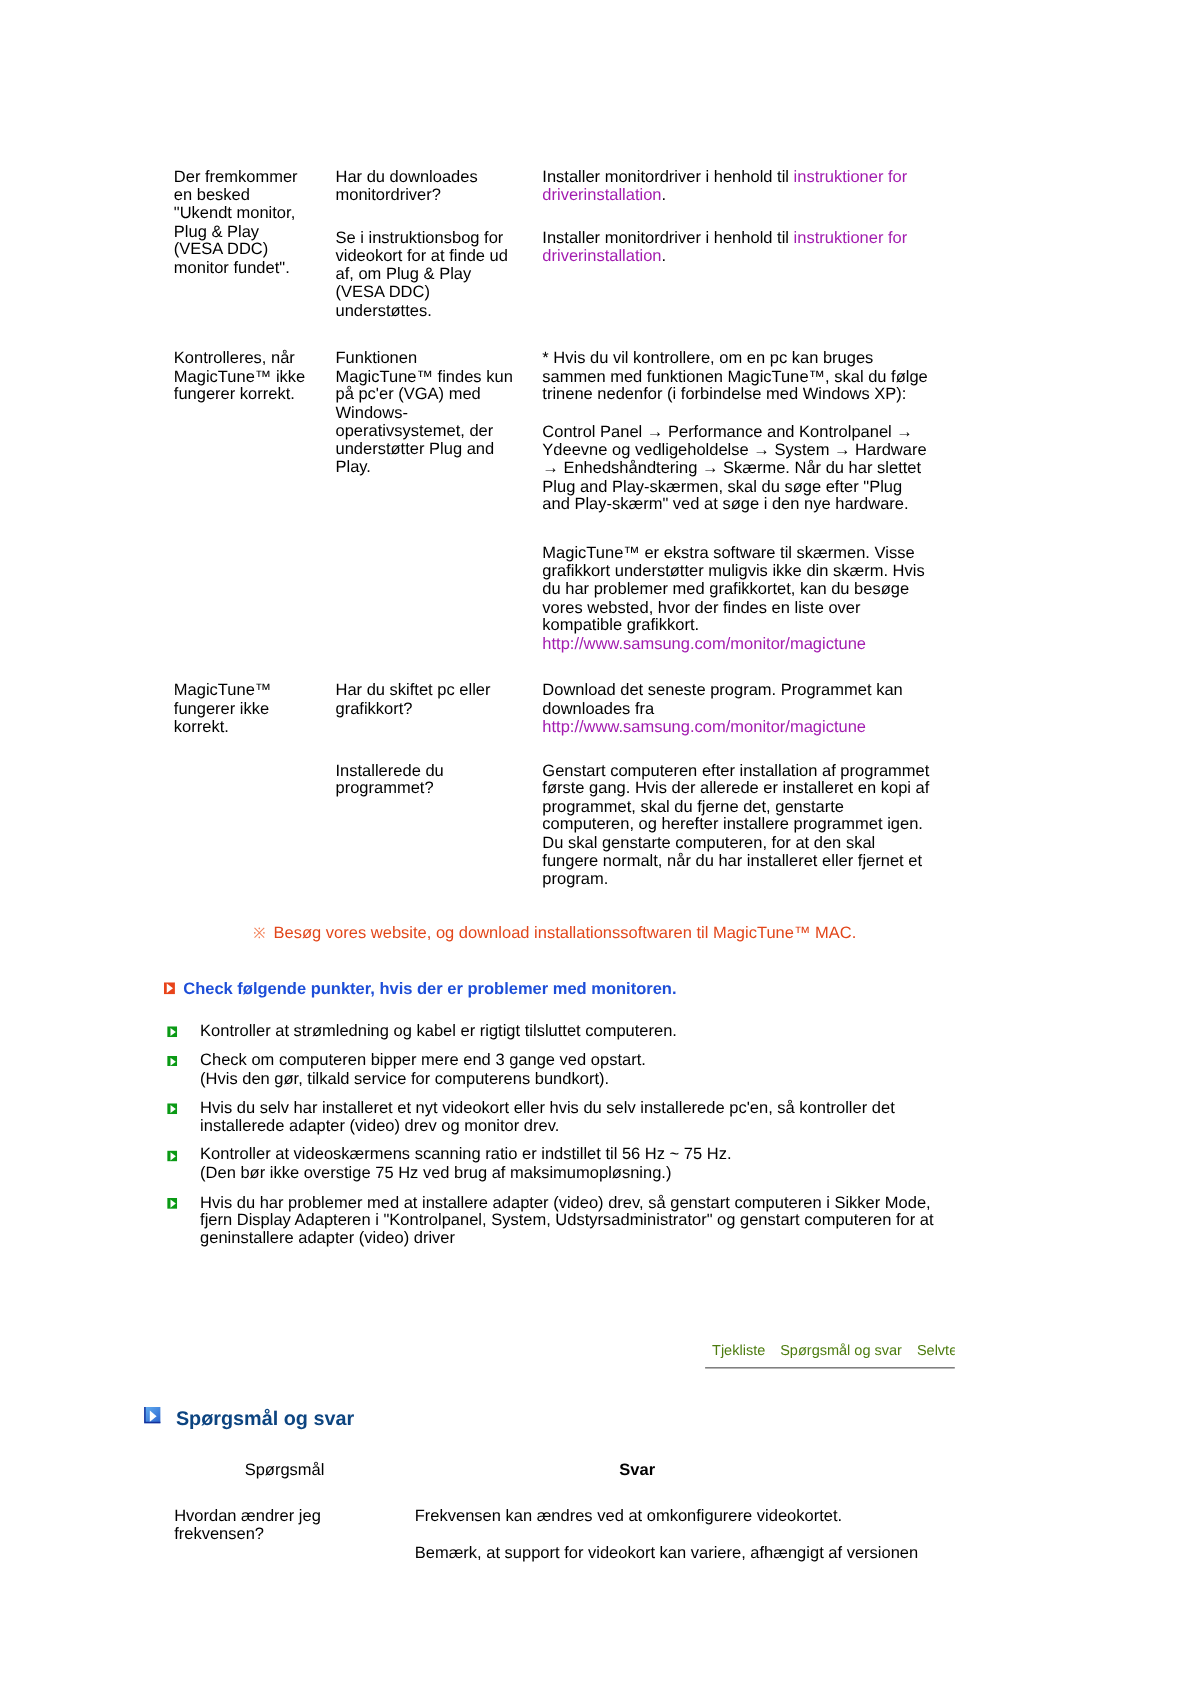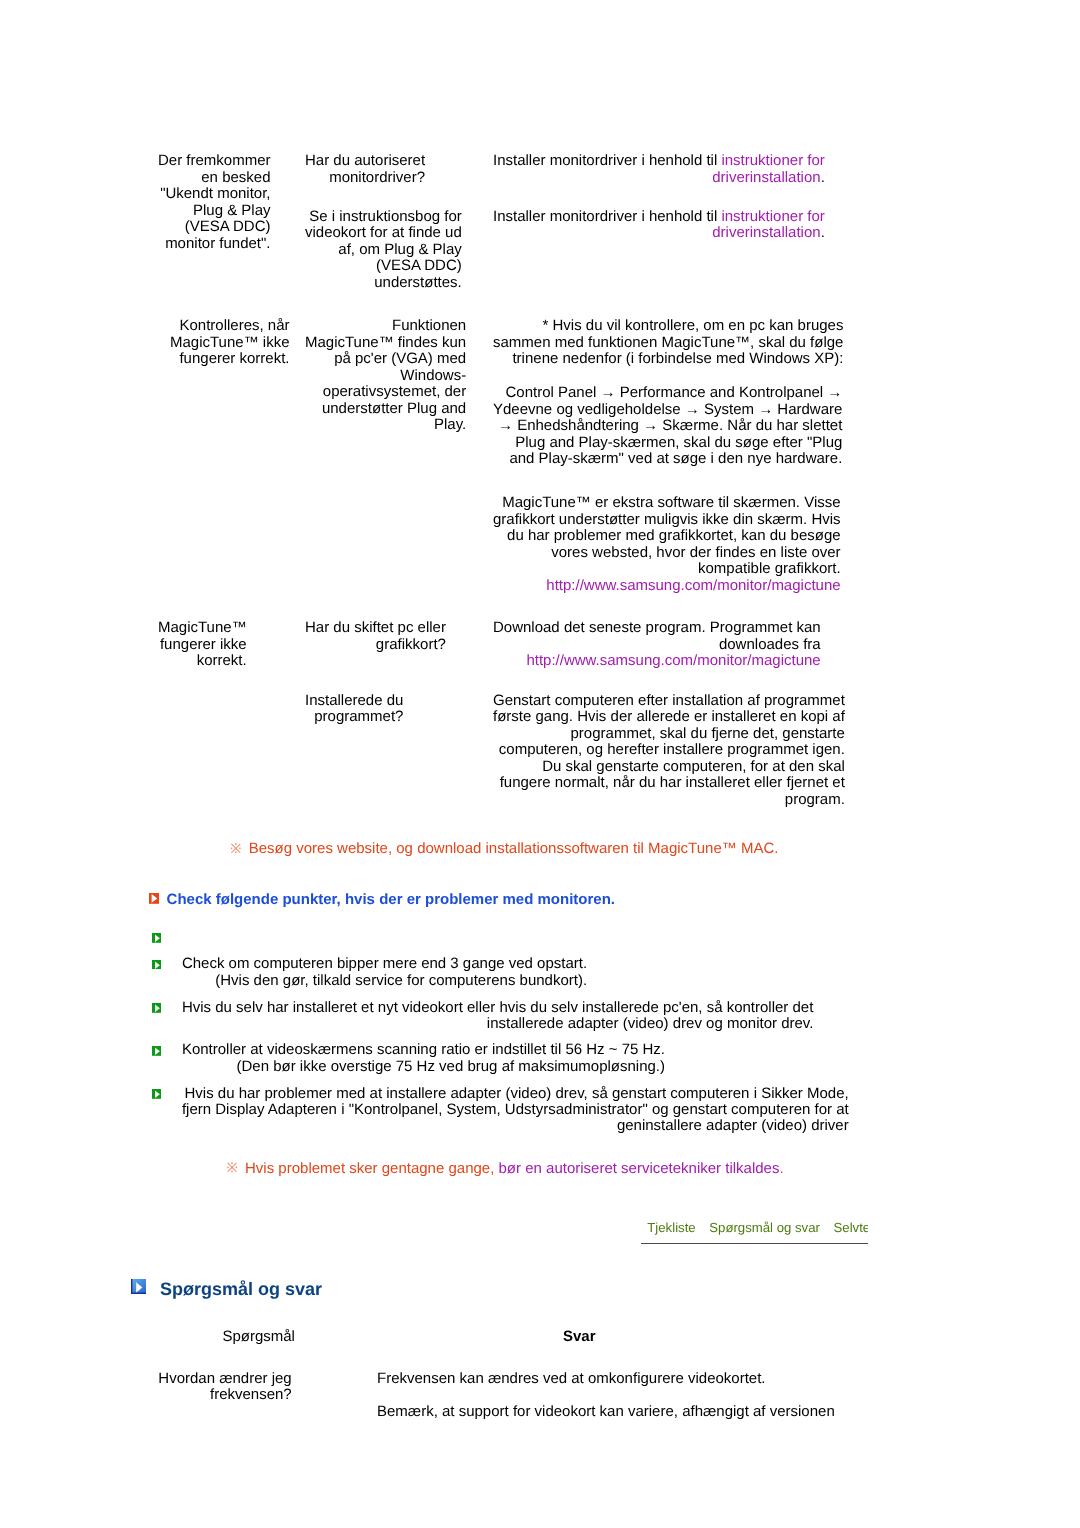--- a/index.html
+++ b/index.html
@@ -1,19 +1,19 @@
 <!DOCTYPE html>
 <html><head>
 <meta charset="utf-8">
 <style>
   html,body{margin:0;padding:0;}
   body{width:1080px;height:1528px;background:#ffffff;
        font-family:"Liberation Sans",sans-serif;color:#000000;
        -webkit-font-smoothing:antialiased;text-rendering:geometricPrecision;}
-  .page{position:relative;width:868px;height:1528px;overflow:hidden;text-align:right;}
+  .page{position:relative;width:868px;height:1528px;overflow:hidden;}
 
   
   .ts-table{position:absolute;left:0;top:0;width:1080px;height:820px;
             font-size:15px;line-height:16.55px;color:#000;}
   .blk{position:absolute;white-space:nowrap;}
   .url{color:#a21caf;text-decoration:none;}
 
   
   .note-red{position:absolute;font-size:15px;color:#e2461a;
             line-height:16.4px;white-space:nowrap;}
@@ -49,25 +49,25 @@
             font-size:15px;line-height:16.3px;color:#000;}
   .ico{display:inline-block;position:relative;line-height:0;}
 </style>
 </head>
 <body>
 
 <div class="page">
 
   <div class="ts-table" id="ts-table">
       <div class="blk" style="left: 158px; top: 153px;"><span>Der fremkommer</span><br><span>en besked</span><br><span>"Ukendt monitor,</span><br><span>Plug &amp; Play</span><br><span>(VESA DDC)</span><br><span>monitor fundet".</span></div>
-      <div class="blk" style="left: 305px; top: 153px;"><span>Har du autoriseret</span><br><span>monitordriver?</span></div>
+      <div class="blk" style="left: 305px; top: 153px;"><span>Har du downloades</span><br><span>monitordriver?</span></div>
       <div class="blk" style="left: 493px; top: 153px;"><span>Installer monitordriver i henhold til </span><span class="url">instruktioner for</span><br><span class="url">driverinstallation</span><span>.</span></div>
       <div class="blk" style="left: 305px; top: 208.5px;"><span>Se i instruktionsbog for</span><br><span>videokort for at finde ud</span><br><span>af, om Plug &amp; Play</span><br><span>(VESA DDC)</span><br><span>understøttes.</span></div>
       <div class="blk" style="left: 493px; top: 208.5px;"><span>Installer monitordriver i henhold til </span><span class="url">instruktioner for</span><br><span class="url">driverinstallation</span><span>.</span></div>
-      <div class="blk" style="left: 158px; top: 318px; margin-left: 12px;"><span>Kontrolleres, når</span><br><span>MagicTune™ ikke</span><br><span>fungerer korrekt.</span></div>
+      <div class="blk" style="left: 158px; top: 318px;"><span>Kontrolleres, når</span><br><span>MagicTune™ ikke</span><br><span>fungerer korrekt.</span></div>
       <div class="blk" style="left: 305px; top: 318px;"><span>Funktionen</span><br><span>MagicTune™ findes kun</span><br><span>på pc'er (VGA) med</span><br><span>Windows-</span><br><span>operativsystemet, der</span><br><span>understøtter Plug and</span><br><span>Play.</span></div>
       <div class="blk" style="left: 493px; top: 385px;"><span>Control Panel → Performance and Kontrolpanel →</span><br><span>Ydeevne og vedligeholdelse → System → Hardware</span><br><span>→ Enhedshåndtering → Skærme. Når du har slettet</span><br><span>Plug and Play-skærmen, skal du søge efter "Plug</span><br><span>and Play-skærm" ved at søge i den nye hardware.</span></div>
       <div class="blk" style="left: 493px; top: 318px;"><span>* Hvis du vil kontrollere, om en pc kan bruges</span><br><span>sammen med funktionen MagicTune™, skal du følge</span><br><span>trinene nedenfor (i forbindelse med Windows XP):</span></div>
       <div class="blk" style="left: 493px; top: 495px;"><span>MagicTune™ er ekstra software til skærmen. Visse</span><br><span>grafikkort understøtter muligvis ikke din skærm. Hvis</span><br><span>du har problemer med grafikkortet, kan du besøge</span><br><span>vores websted, hvor der findes en liste over</span><br><span>kompatible grafikkort.</span><br><span class="url">http://www.samsung.com/monitor/magictune</span></div>
       <div class="blk" style="left: 158px; top: 620px;"><span>MagicTune™</span><br><span>fungerer ikke</span><br><span>korrekt.</span></div>
       <div class="blk" style="left: 305px; top: 620px;"><span>Har du skiftet pc eller</span><br><span>grafikkort?</span></div>
       <div class="blk" style="left: 493px; top: 620px;"><span>Download det seneste program. Programmet kan</span><br><span>downloades fra</span><br><span class="url">http://www.samsung.com/monitor/magictune</span></div>
       <div class="blk" style="left: 305px; top: 692.5px;"><span>Installerede du</span><br><span>programmet?</span></div>
       <div class="blk" style="left: 493px; top: 692.5px;"><span>Genstart computeren efter installation af programmet</span><br><span>første gang. Hvis der allerede er installeret en kopi af</span><br><span>programmet, skal du fjerne det, genstarte</span><br><span>computeren, og herefter installere programmet igen.</span><br><span>Du skal genstarte computeren, for at den skal</span><br><span>fungere normalt, når du har installeret eller fjernet et</span><br><span>program.</span></div>
     </div>
@@ -83,20 +83,21 @@
         </svg></span>
     <span class="txt">Check følgende punkter, hvis der er problemer med monitoren.</span>
   </div>
 
   <div class="blist" id="blist">
       <div class="bitem" style="left: 152.2px; top: 929.5px;">
         <span class="bico"><svg width="9.2" height="9.8" viewBox="0 0 9.2 9.8" xmlns="http://www.w3.org/2000/svg">
             <rect x="0" y="0" width="9.2" height="9.8" fill="#0a9a15"></rect>
             <path d="M3 1.5 L3 8.9 L7.9 5.2 Z" fill="#ffffff"></path>
           </svg></span>
+        <span class="btxt"><span>Kontroller at strømledning og kabel er rigtigt tilsluttet computeren.</span></span>
       </div>
       <div class="bitem" style="left: 152.2px; top: 956.2px;">
         <span class="bico"><svg width="9.2" height="9.8" viewBox="0 0 9.2 9.8" xmlns="http://www.w3.org/2000/svg">
             <rect x="0" y="0" width="9.2" height="9.8" fill="#0a9a15"></rect>
             <path d="M3 1.5 L3 8.9 L7.9 5.2 Z" fill="#ffffff"></path>
           </svg></span>
         <span class="btxt"><span>Check om computeren bipper mere end 3 gange ved opstart.</span><br><span>(Hvis den gør, tilkald service for computerens bundkort).</span></span>
       </div>
       <div class="bitem" style="left: 152.2px; top: 999.6px;">
         <span class="bico"><svg width="9.2" height="9.8" viewBox="0 0 9.2 9.8" xmlns="http://www.w3.org/2000/svg">
@@ -114,21 +115,20 @@
       </div>
       <div class="bitem" style="left: 152.2px; top: 1085.8px;">
         <span class="bico"><svg width="9.2" height="9.8" viewBox="0 0 9.2 9.8" xmlns="http://www.w3.org/2000/svg">
             <rect x="0" y="0" width="9.2" height="9.8" fill="#0a9a15"></rect>
             <path d="M3 1.5 L3 8.9 L7.9 5.2 Z" fill="#ffffff"></path>
           </svg></span>
         <span class="btxt"><span>Hvis du har problemer med at installere adapter (video) drev, så genstart computeren i Sikker Mode,</span><br><span>fjern Display Adapteren i "Kontrolpanel, System, Udstyrsadministrator" og genstart computeren for at</span><br><span>geninstallere adapter (video) driver</span></span>
       </div>
     </div>
 
-  <div class="note-red" id="note-service" style="left:225.5px;top:1160.6px;"><span class="mark">※</span><span>Hvis problemet sker gentagne gange, </span><span class="url">bør en autoriseret servicetekniker tilkaldes</span><span>.</span></div>
 
   <div class="navtabs" id="navtabs">
       <span>Tjekliste</span>
       <span>Spørgsmål og svar</span>
       <span>Selvtest</span>
     </div>
 
   <div class="qa-title">
     <span class="ico" id="ico-blue"><svg width="15" height="15" viewBox="0 0 15 15" xmlns="http://www.w3.org/2000/svg">
           <defs>

